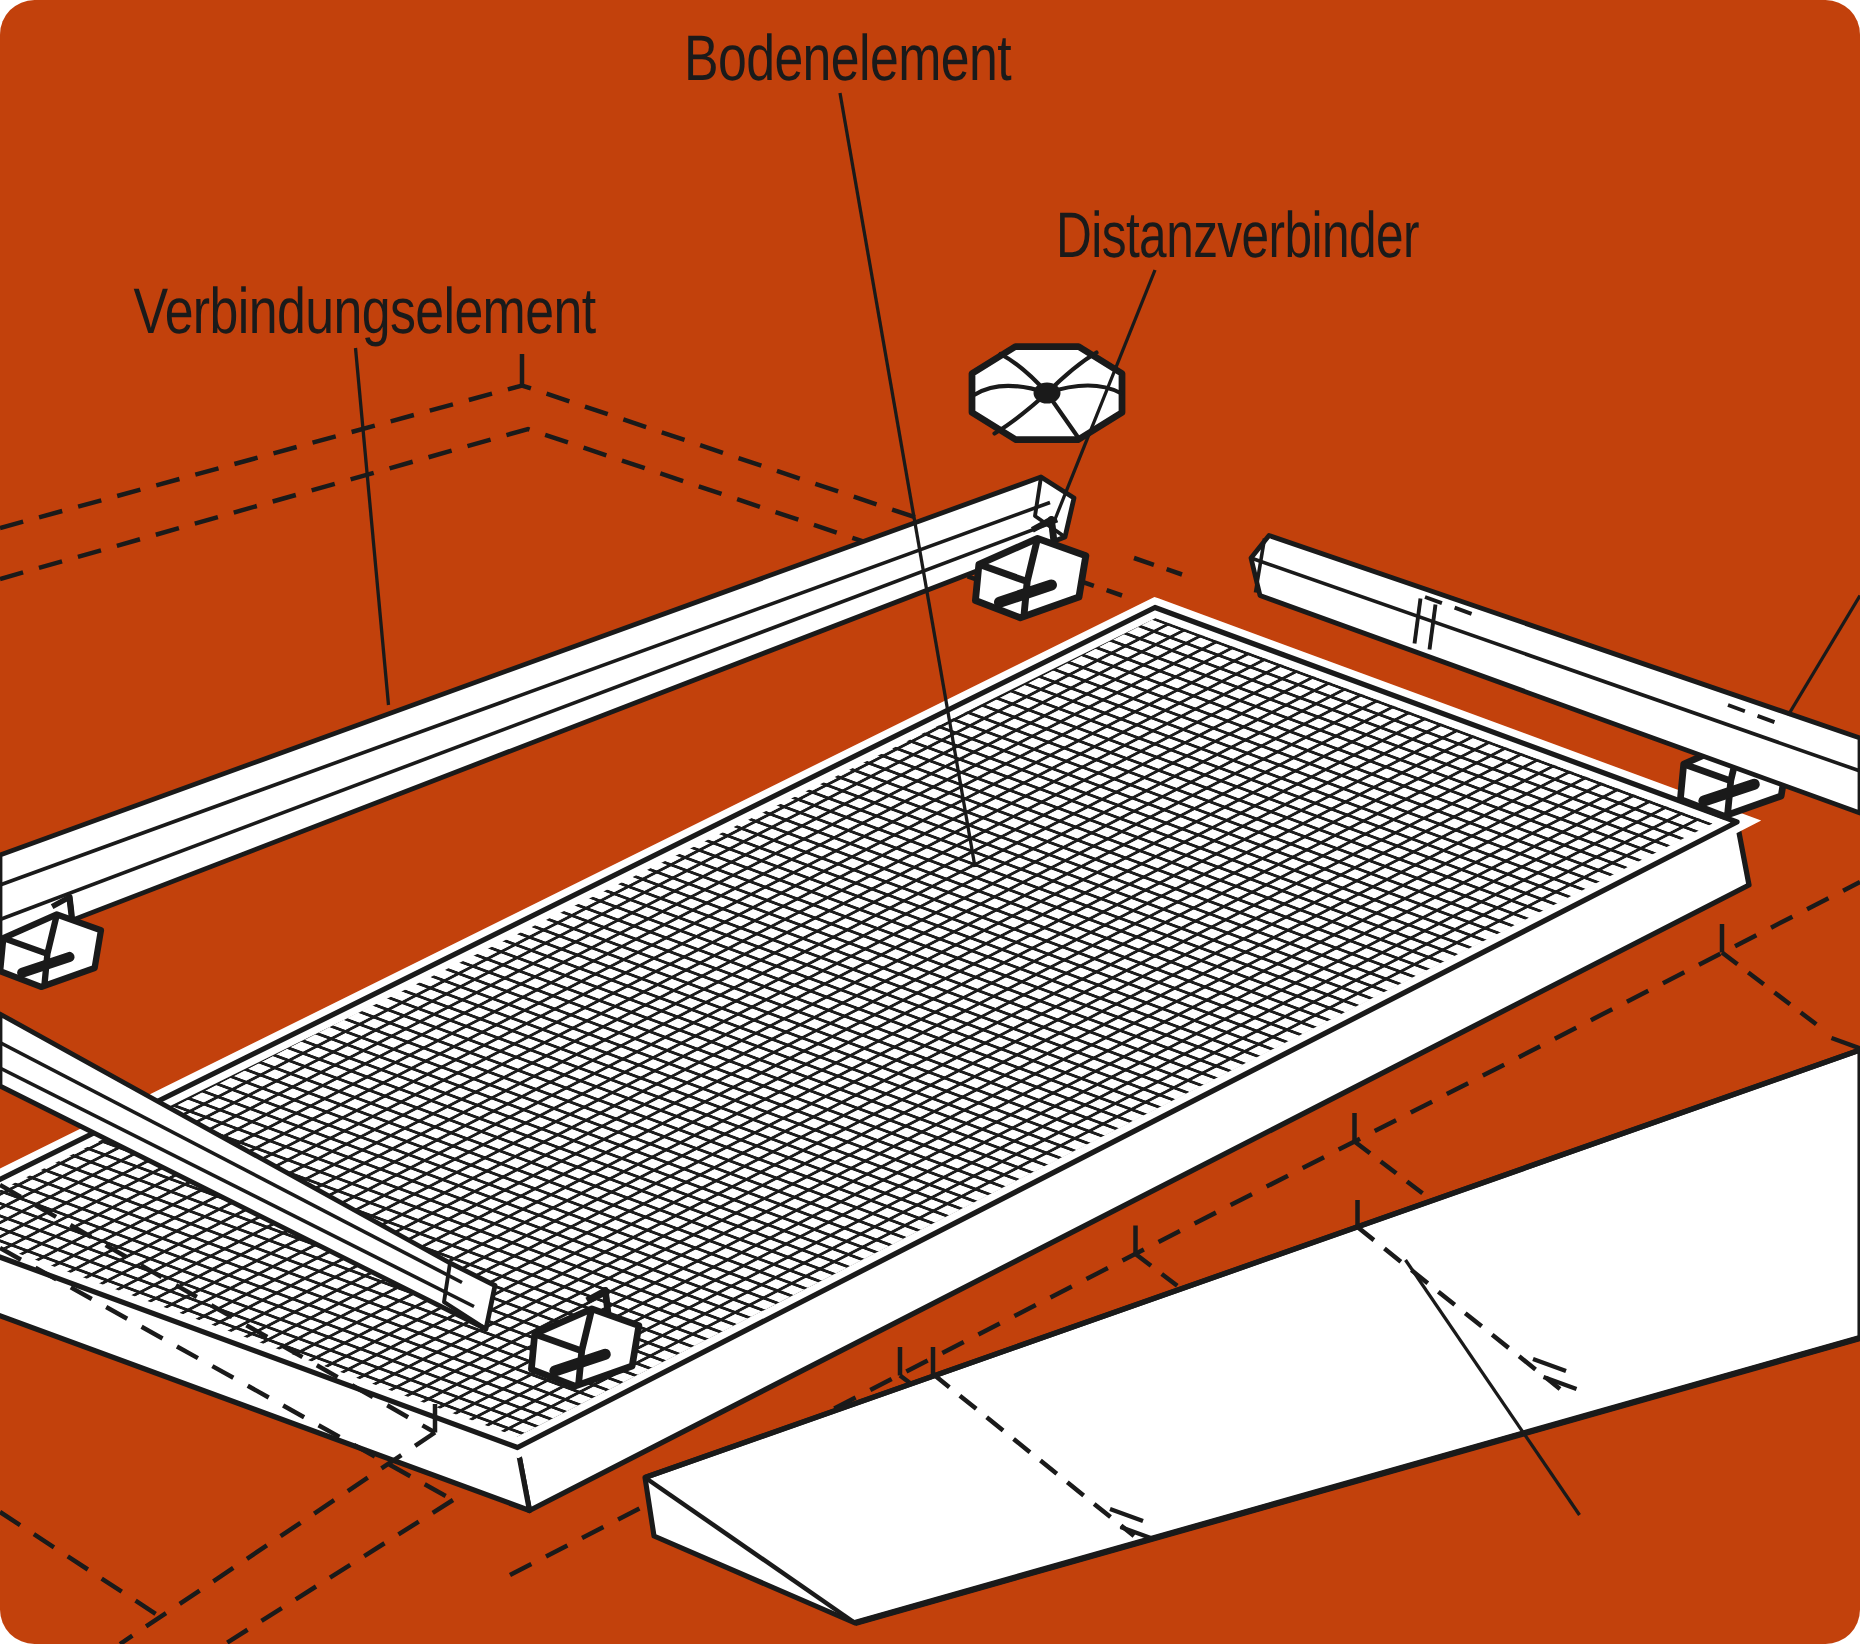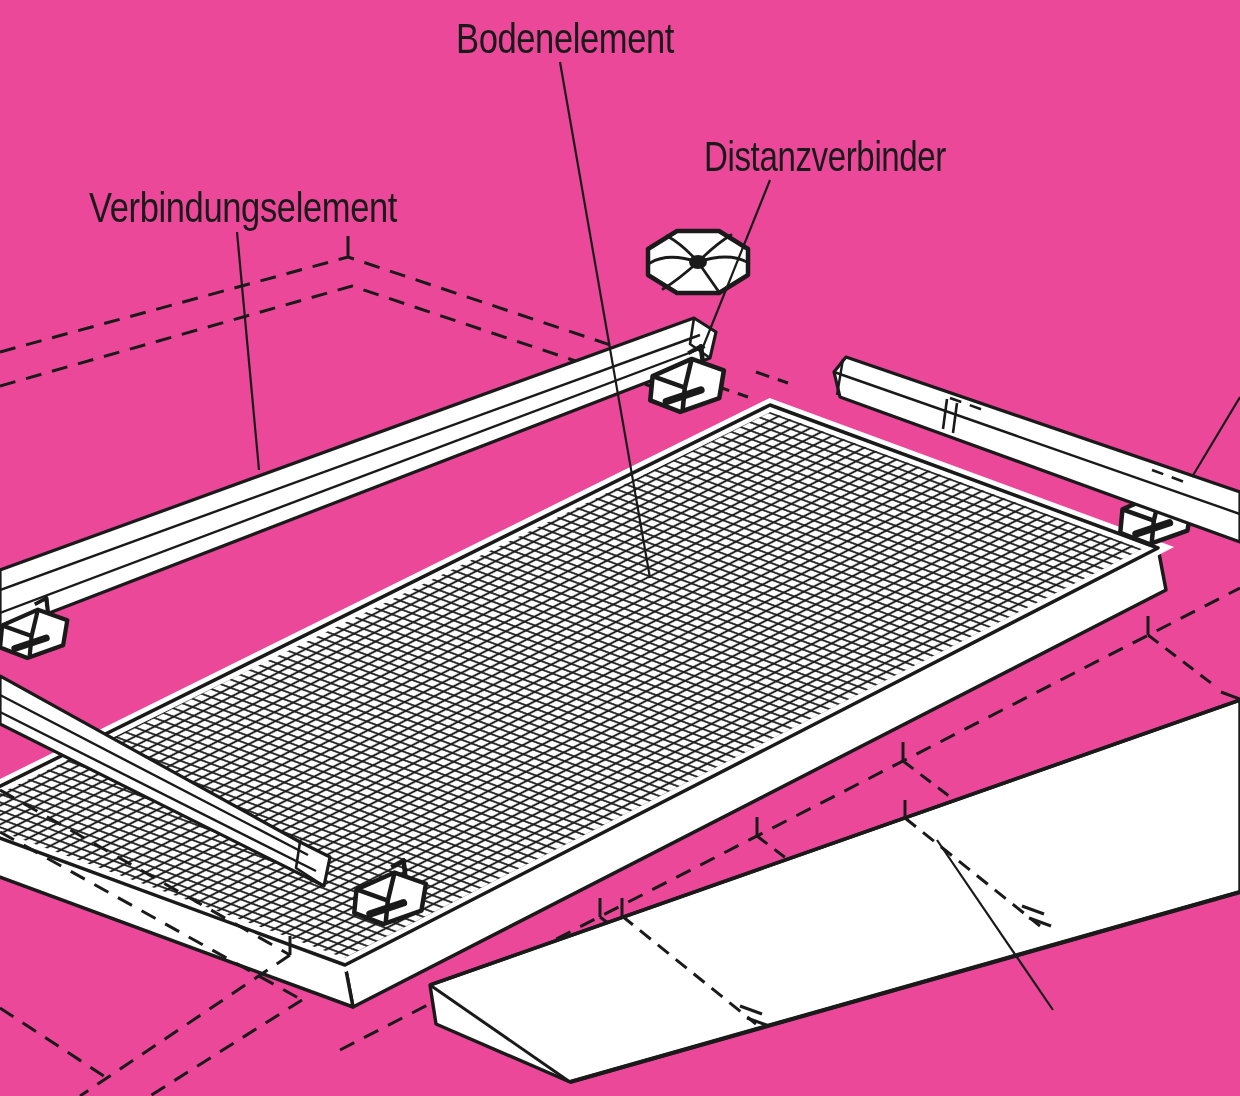--- a/index.html
+++ b/index.html
@@ -1,21 +1,22 @@
 <!DOCTYPE html>
 <html><head>
 <meta charset="utf-8">
 <style>
   html,body{margin:0;padding:0;background:#ffffff;}
   #stage{
     position:relative;
     width:1240px;height:1096px;
-    background:#ec4899;
+    background:#c2410c;
     overflow:hidden;
     font-family:"Liberation Sans", sans-serif;
+    border-radius:23px;
   }
   svg{display:block;}
   text.part-label{
     fill:#1a1a1a;
     font-family:"Liberation Sans", sans-serif;
     font-size:43px;
     letter-spacing:-0.5px;
   }
 </style>
 </head>

